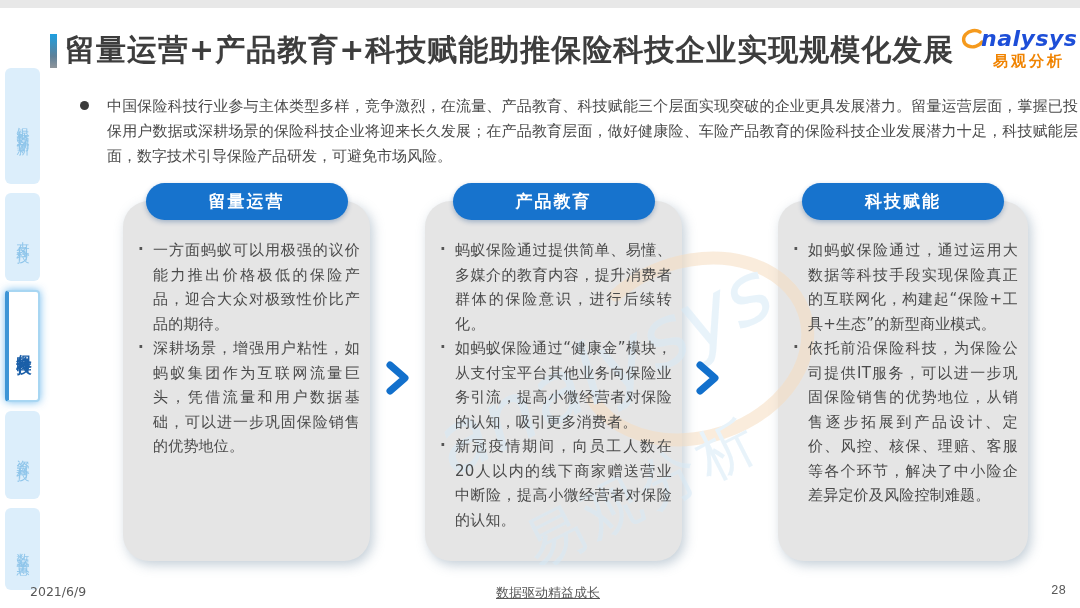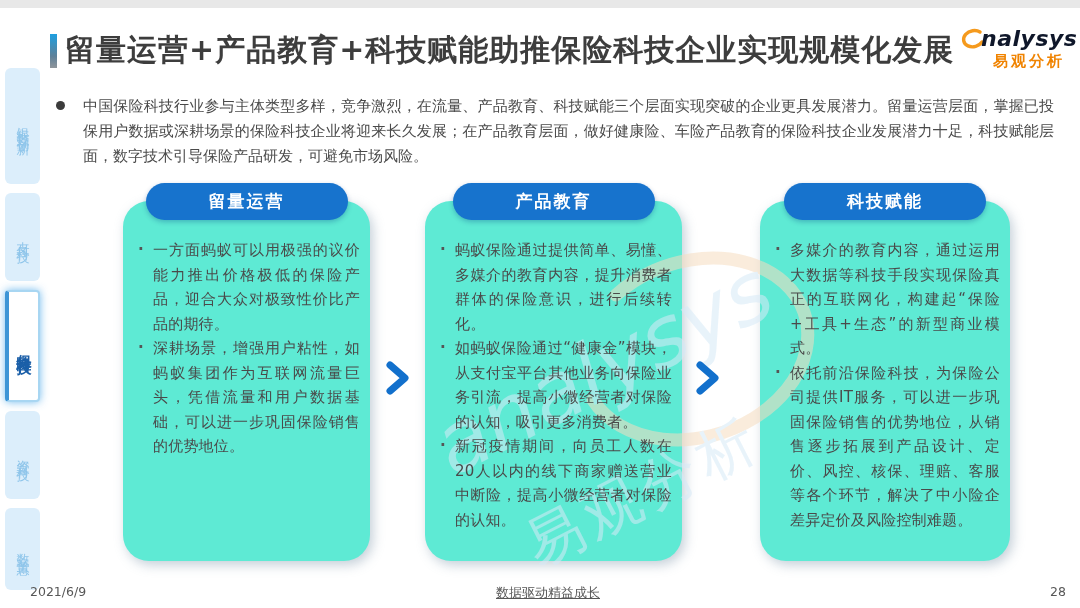--- a/index.html
+++ b/index.html
@@ -27,32 +27,32 @@
   }
 
   
   .accent-bar { position:absolute; left:50px; top:26px; width:7px; height:34px; z-index:3;
     background:linear-gradient(180deg,#1e9fe0 0%,#5d8099 65%,#8f959b 100%); }
   .title { position:absolute; left:65px; top:22px; margin:0; z-index:2;
     font-size:30px; font-weight:bold; color:#3d3d3d; letter-spacing:1px; white-space:nowrap; }
 
   .logo { position:absolute; right:8px; top:15px; z-index:3; width:132px; height:48px; }
   .logo svg.swoosh { position:absolute; left:0; top:1px; }
-  .logo .logo-en { position:absolute; left:25px; top:3px; color:#0f172a; font-style:italic; font-weight:bold; font-size:22px; letter-spacing:.5px;text-align:center; }
+  .logo .logo-en { position:absolute; left:25px; top:3px; color:#1d4ed8; font-style:italic; font-weight:bold; font-size:22px; letter-spacing:.5px;text-align:center; }
   .logo .logo-cn { position:absolute; left:37px; top:29px; color:#f08300; font-weight:bold; font-size:15px; letter-spacing:3px; white-space:nowrap; }
 
   
-  .intro { position:absolute; left:54px; top:86px; width:1000px; z-index:3; }
+  .intro { position:absolute; left:78px; top:86px; width:1000px; z-index:3; }
   .intro .dot { position:absolute; left:2px; top:7px; width:9px; height:9px; border-radius:50%; background:#3c3c3c; }
   .intro-text { margin:0 0 0 29px; font-size:15px; line-height:25px; color:#4a4a4a; text-align:justify; }
 
   
-  .card { position:absolute; top:193px; height:360px; background:#5eead4; border-radius:26px;
+  .card { position:absolute; top:193px; height:360px; background:#e5e5e5; border-radius:26px;
     box-shadow:3px 4px 12px rgba(125,148,168,.45); }
-  .card1{left:123px;width:247px} .card2{left:425px;width:257px} .card3{left:760px;width:250px}
+  .card1{left:123px;width:247px} .card2{left:425px;width:257px} .card3{left:778px;width:250px}
   .pill { position:absolute; z-index:3; top:-18px; left:50%; transform:translateX(-50%);
     width:202px; height:37px; border-radius:19px; background:#1773cd; color:#ffffff;
     font-size:17px; font-weight:bold; letter-spacing:2px;
     display:flex; align-items:center; justify-content:center;
     box-shadow:0 2px 5px rgba(0,60,130,.3); }
   .bullets { position:relative; z-index:3; margin:37px 10px 0 13px; padding:0; list-style:none; }
   .bullets li { position:relative; padding-left:17px; font-size:15px; line-height:24.5px;
     color:#4a4a4a; text-align:justify; letter-spacing:.2px; }
   .bullets li::before { content:"·"; position:absolute; left:2px; top:-1px; font-weight:bold; color:#555; }
 
@@ -63,21 +63,21 @@
 
   
   .watermark { position:absolute; left:358px; top:232px; width:470px; height:325px;
     z-index:2; pointer-events:none; opacity:.55; }
 
   
   .footer { position:absolute; left:0; right:0; top:574px; height:22px; z-index:3;
     font-size:12.5px; color:#575757; }
   .f-date { position:absolute; left:30px; top:2px; }
   .f-center { position:absolute; left:0; right:0; top:2px; text-align:center; font-size:13px;text-decoration:underline; }
-  .f-page { position:absolute; right:30px; top:2px; }
+  .f-page { position:absolute; right:30px; top:2px;font-family:Liberation Mono, monospace; }
 </style>
 </head>
 <body>
 
 <div class="page">
 
   <aside class="sidebar">
     <div class="tab h1">银行数字创新</div>
     <div class="tab h2">支付科技</div>
     <div class="tab h3 active">保险科技</div>
@@ -134,21 +134,21 @@
 
   <div class="arrow arrow2">
     <svg width="28" height="36" viewBox="0 0 28 36">
       <polyline points="6,5 21,18 6,31" fill="none" stroke="#1270cc" stroke-width="7" stroke-linecap="round" stroke-linejoin="round"></polyline>
     </svg>
   </div>
 
   <section class="card card3">
     <div class="pill">科技赋能</div>
     <ul class="bullets">
-      <li>多媒介的教育内容，通过运用大数据等科技手段实现保险真正的互联网化，构建起“保险+工具+生态”的新型商业模式。</li>
+      <li>如蚂蚁保险通过，通过运用大数据等科技手段实现保险真正的互联网化，构建起“保险+工具+生态”的新型商业模式。</li>
       <li>依托前沿保险科技，为保险公司提供IT服务，可以进一步巩固保险销售的优势地位，从销售逐步拓展到产品设计、定价、风控、核保、理赔、客服等各个环节，解决了中小险企差异定价及风险控制难题。</li>
     </ul>
   </section>
 
   <footer class="footer">
     <span class="f-date">2021/6/9</span>
     <span class="f-center">数据驱动精益成长</span>
     <span class="f-page">28</span>
   </footer>
 

